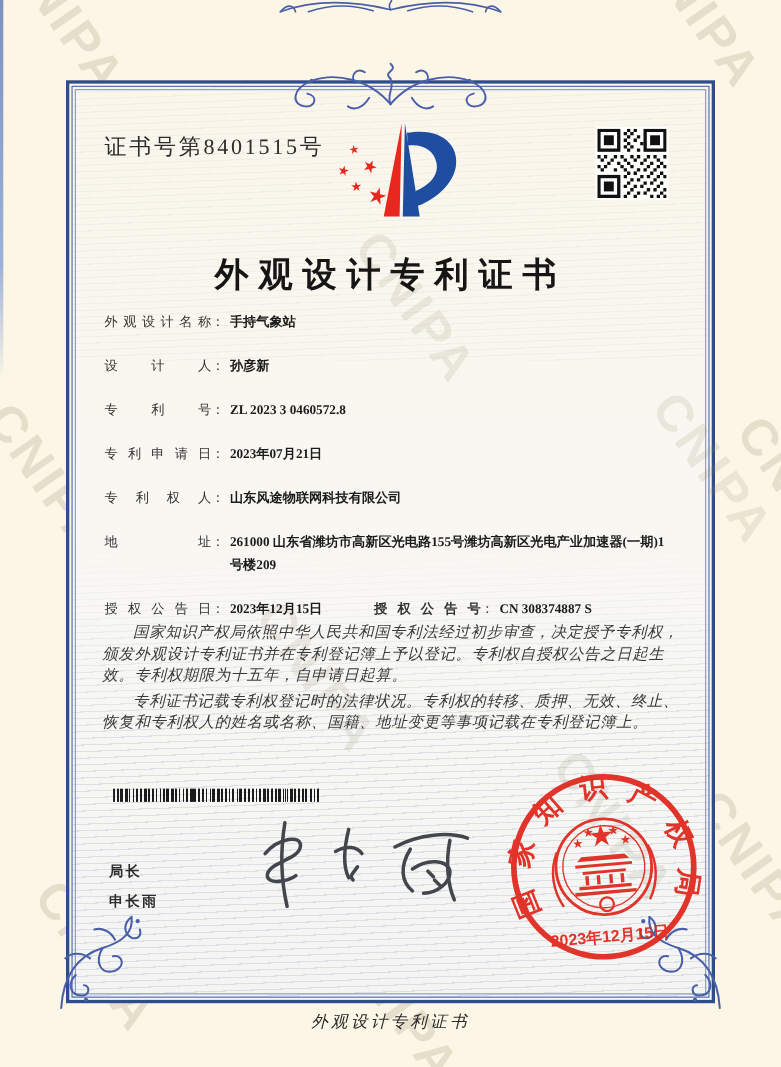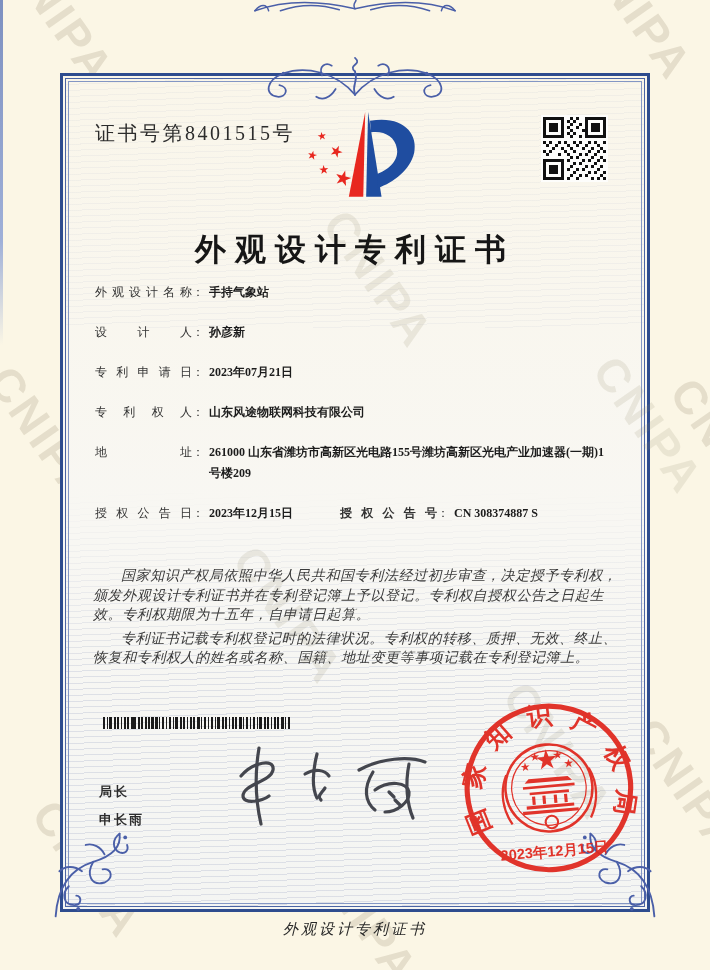--- a/index.html
+++ b/index.html
@@ -205,20 +205,23 @@
     </svg>
 
     <h1 class="title">外观设计专利证书</h1>
 
     <div class="fields">
       <div class="frow">
         <span class="flabel">外观设计名称</span><span class="fcolon">：</span><span class="fvalue">手持气象站</span>
       </div>
       <div class="frow">
         <span class="flabel">设计人</span><span class="fcolon">：</span><span class="fvalue">孙彦新</span>
+      </div>
+      <div class="frow">
+        <span class="flabel">专利号</span><span class="fcolon">：</span><span class="fvalue">ZL 2023 3 0460572.8</span>
       </div>
       <div class="frow">
         <span class="flabel">专利申请日</span><span class="fcolon">：</span><span class="fvalue">2023年07月21日</span>
       </div>
       <div class="frow">
         <span class="flabel">专利权人</span><span class="fcolon">：</span><span class="fvalue">山东风途物联网科技有限公司</span>
       </div>
       <div class="frow">
         <span class="flabel">地址</span><span class="fcolon">：</span><span class="fvalue fvalue-wrap">261000 山东省潍坊市高新区光电路155号潍坊高新区光电产业加速器(一期)1号楼209</span>
       </div>

